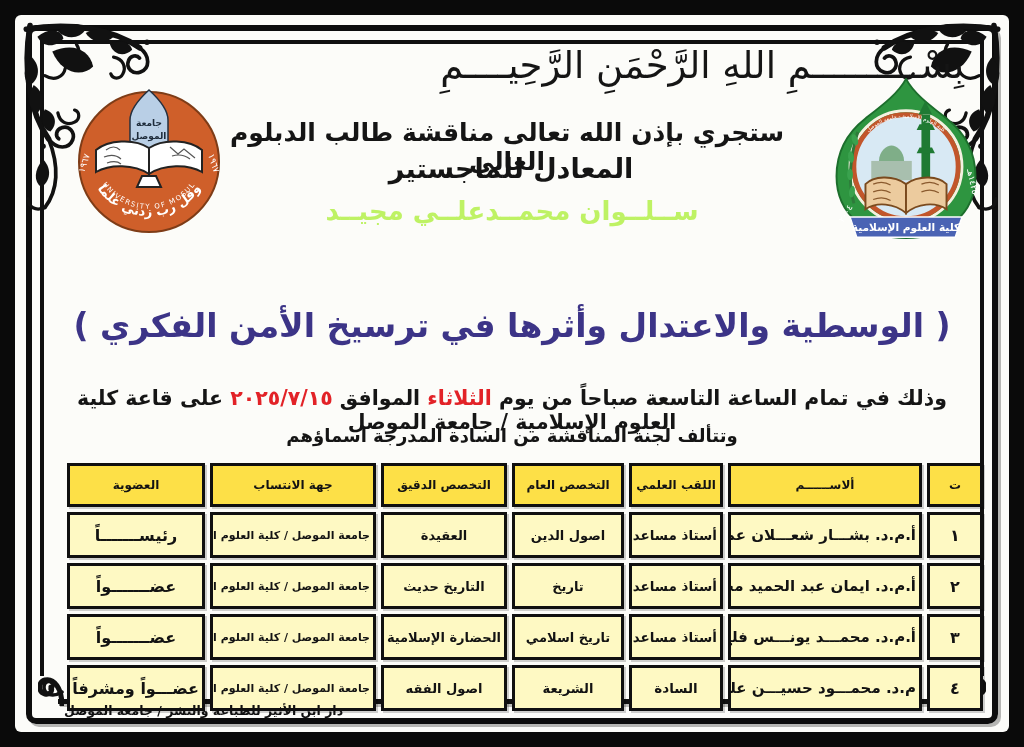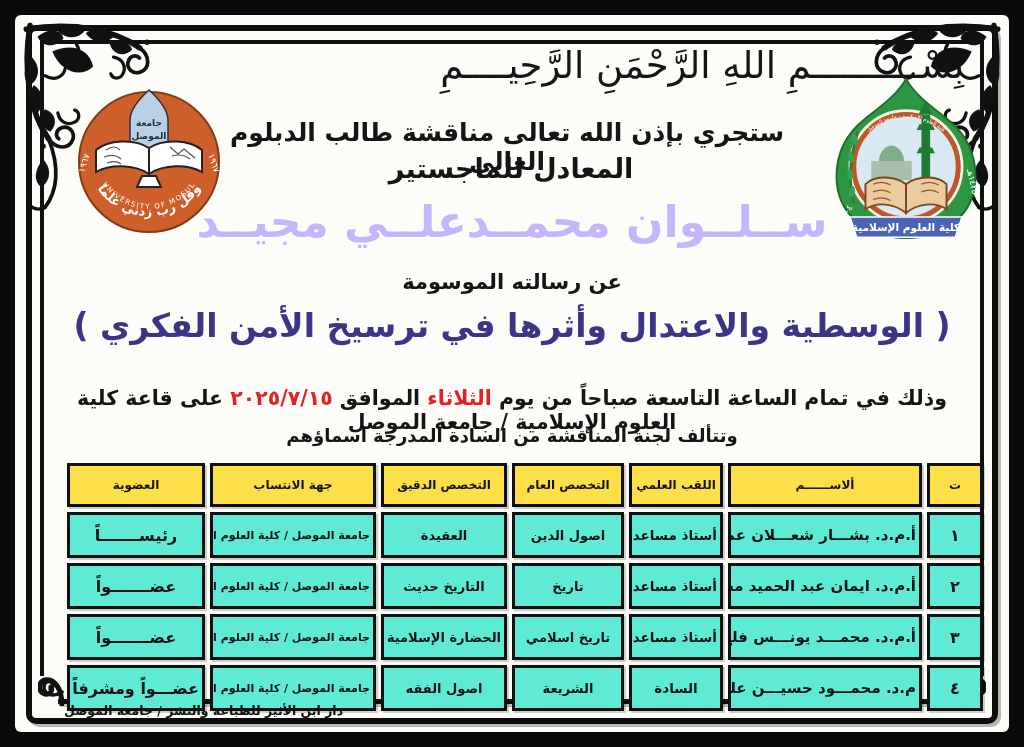--- a/index.html
+++ b/index.html
@@ -12,28 +12,28 @@
   .curl{position:absolute;width:26px;height:30px;}
   .curl svg{width:100%;height:100%;}
   .curl.flip{transform:scaleX(-1);}
   .orn{position:absolute;width:150px;height:195px;z-index:1;}
   .orn.flip{transform:scaleX(-1);}
   .logo{position:absolute;z-index:2;}
   .txt{position:absolute;left:60px;right:60px;text-align:center;color:#151515;font-weight:bold;z-index:3;}
   .bismillah{top:44px;font-size:37px;font-weight:normal;letter-spacing:1px;text-align:right;}
   .line1{top:118px;left:200px;right:210px;font-size:25px;}
   .line2{top:153px;left:208px;right:210px;font-size:27px;}
-  .student-name{top:196px;font-size:44px;color:#c4b5fd;letter-spacing:1px;}
+  .student-name{top:196px;font-size:26px;color:#bef264;letter-spacing:1px;}
   .thesis-intro{top:270px;font-size:21px;}
   .thesis-title{top:306px;font-size:33px;color:#3c3487;}
   .schedule{top:386px;font-size:20.5px;}
   .schedule .red{color:#e22227;}
   .committee-intro{top:425px;font-size:18px;}
   table.committee{position:absolute;left:62px;top:458px;width:898px;z-index:3;border-collapse:separate;border-spacing:5px;table-layout:fixed;}
-  table.committee th,table.committee td{border:3px solid #101010;background:#5eead4;text-align:center;vertical-align:middle;font-weight:bold;color:#131313;box-shadow:2px 2px 0 rgba(0,0,0,.18);overflow:hidden;padding:2px 3px;}
+  table.committee th,table.committee td{border:3px solid #101010;background:#fef9c3;text-align:center;vertical-align:middle;font-weight:bold;color:#131313;box-shadow:2px 2px 0 rgba(0,0,0,.18);overflow:hidden;padding:2px 3px;}
   table.committee th{background:#fde047;font-size:12px;height:34px;white-space:nowrap;}
   table.committee td{height:36px;}
   td.c0{font-size:16px;}
   td.c1{font-size:15px;white-space:nowrap;}
   td.c2{font-size:13.5px;white-space:nowrap;}
   td.c3{font-size:13px;white-space:nowrap;}
   td.c4{font-size:13px;white-space:nowrap;}
   td.c5{font-size:11px;white-space:nowrap;}
   td.c6{font-size:16px;white-space:nowrap;}
   .printer{position:absolute;left:64px;top:703px;font-size:12.5px;font-weight:bold;color:#111;z-index:3;}
@@ -170,21 +170,20 @@
     <text x="146" y="110" font-size="9" fill="#fff" transform="rotate(78 146 110)" text-anchor="middle">١٤٢٥هـ</text>
     <text x="20" y="144" font-size="9" fill="#fff" transform="rotate(-58 20 144)" text-anchor="middle">٢٠٠٤</text>
     <path d="M22,146 L138,146 L131,167 L29,167 Z" fill="#4a63b4" stroke="#fff" stroke-width="1.5"></path>
     <text x="80" y="161" font-size="11" font-weight="bold" fill="#fff" text-anchor="middle">كلية العلوم الإسلامية</text>
   </svg>
 
   <div class="txt bismillah" dir="rtl">بِسْــــــــــمِ اللهِ الرَّحْمَنِ الرَّحِيــــمِ</div>
   <div class="txt line1" dir="rtl">ستجري بإذن الله تعالى مناقشة طالب الدبلوم العالي</div>
   <div class="txt line2" dir="rtl">المعادل للماجستير</div>
   <div class="txt student-name" dir="rtl">ســلــوان محمــدعلــي مجيــد</div>
-  <div class="txt thesis-intro" dir="rtl">عن رسالته الموسومة</div>
   <div class="txt thesis-title" dir="rtl">( الوسطية والاعتدال وأثرها في ترسيخ الأمن الفكري )</div>
   <div class="txt schedule" dir="rtl">
     <span>وذلك في تمام الساعة التاسعة صباحاً من يوم</span>
     <span class="red">الثلاثاء</span>
     <span>الموافق</span>
     <span class="red">٢٠٢٥/٧/١٥</span>
     <span>على قاعة كلية العلوم الإسلامية / جامعة الموصل</span>
   </div>
   <div class="txt committee-intro" dir="rtl">وتتألف لجنة المناقشة من السادة المدرجة اسماؤهم</div>
 

